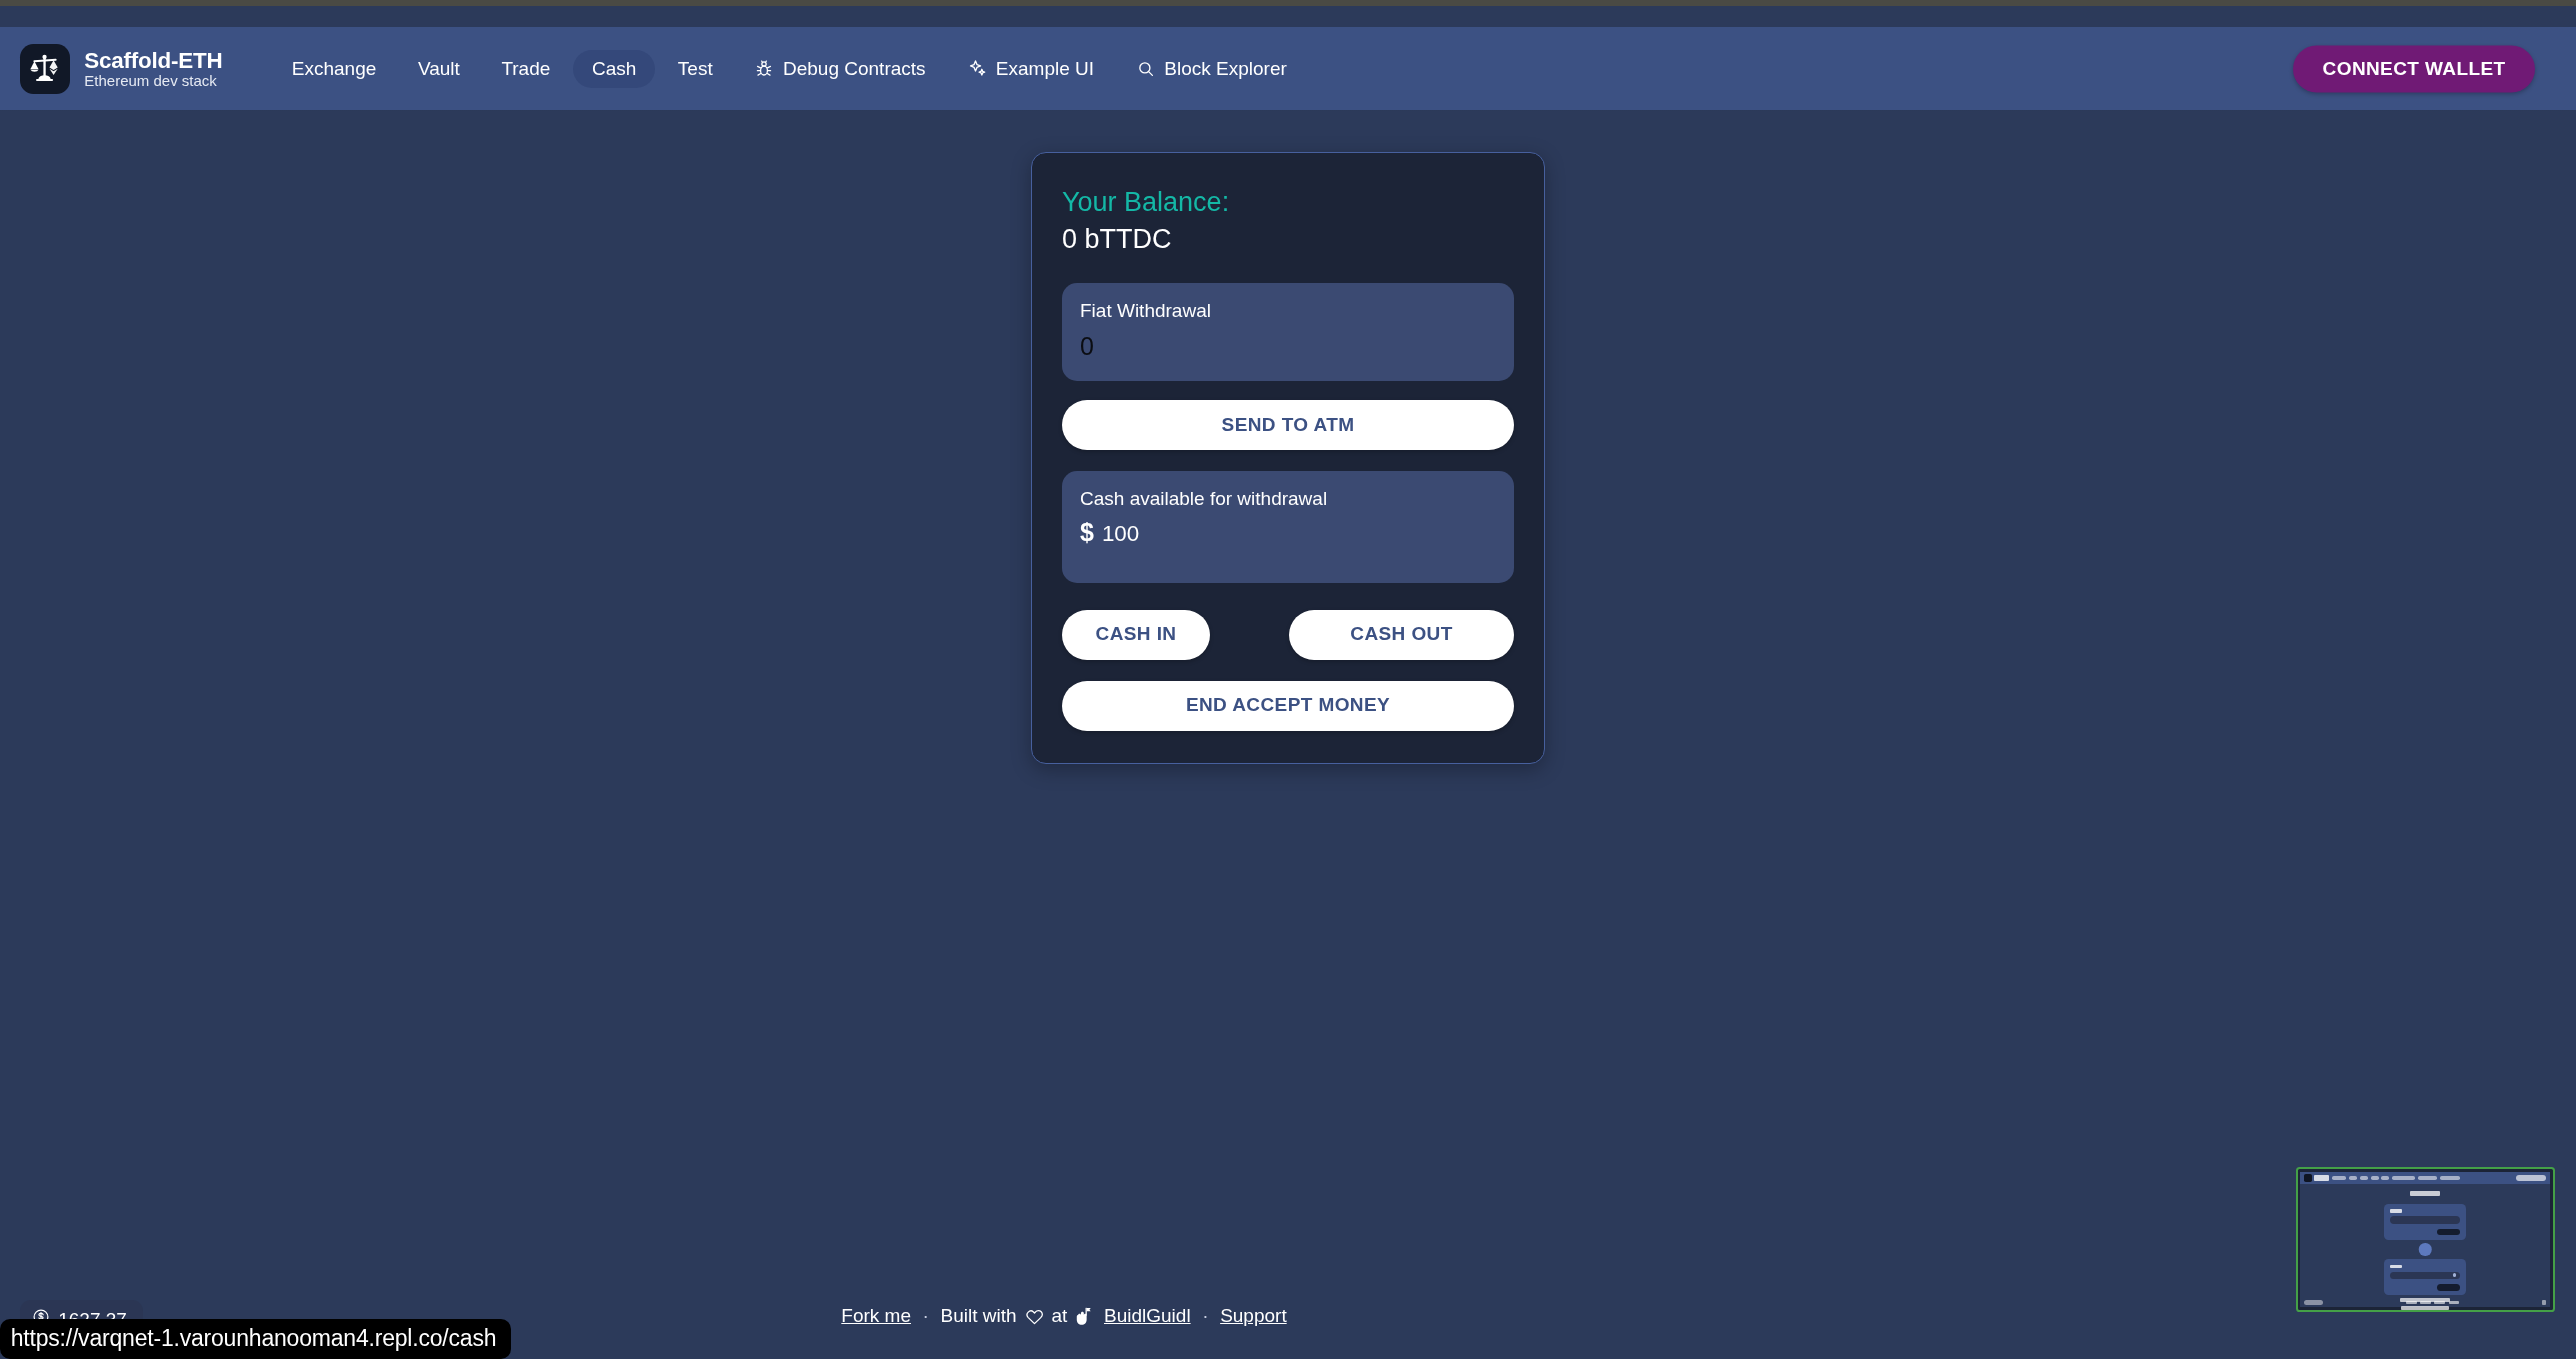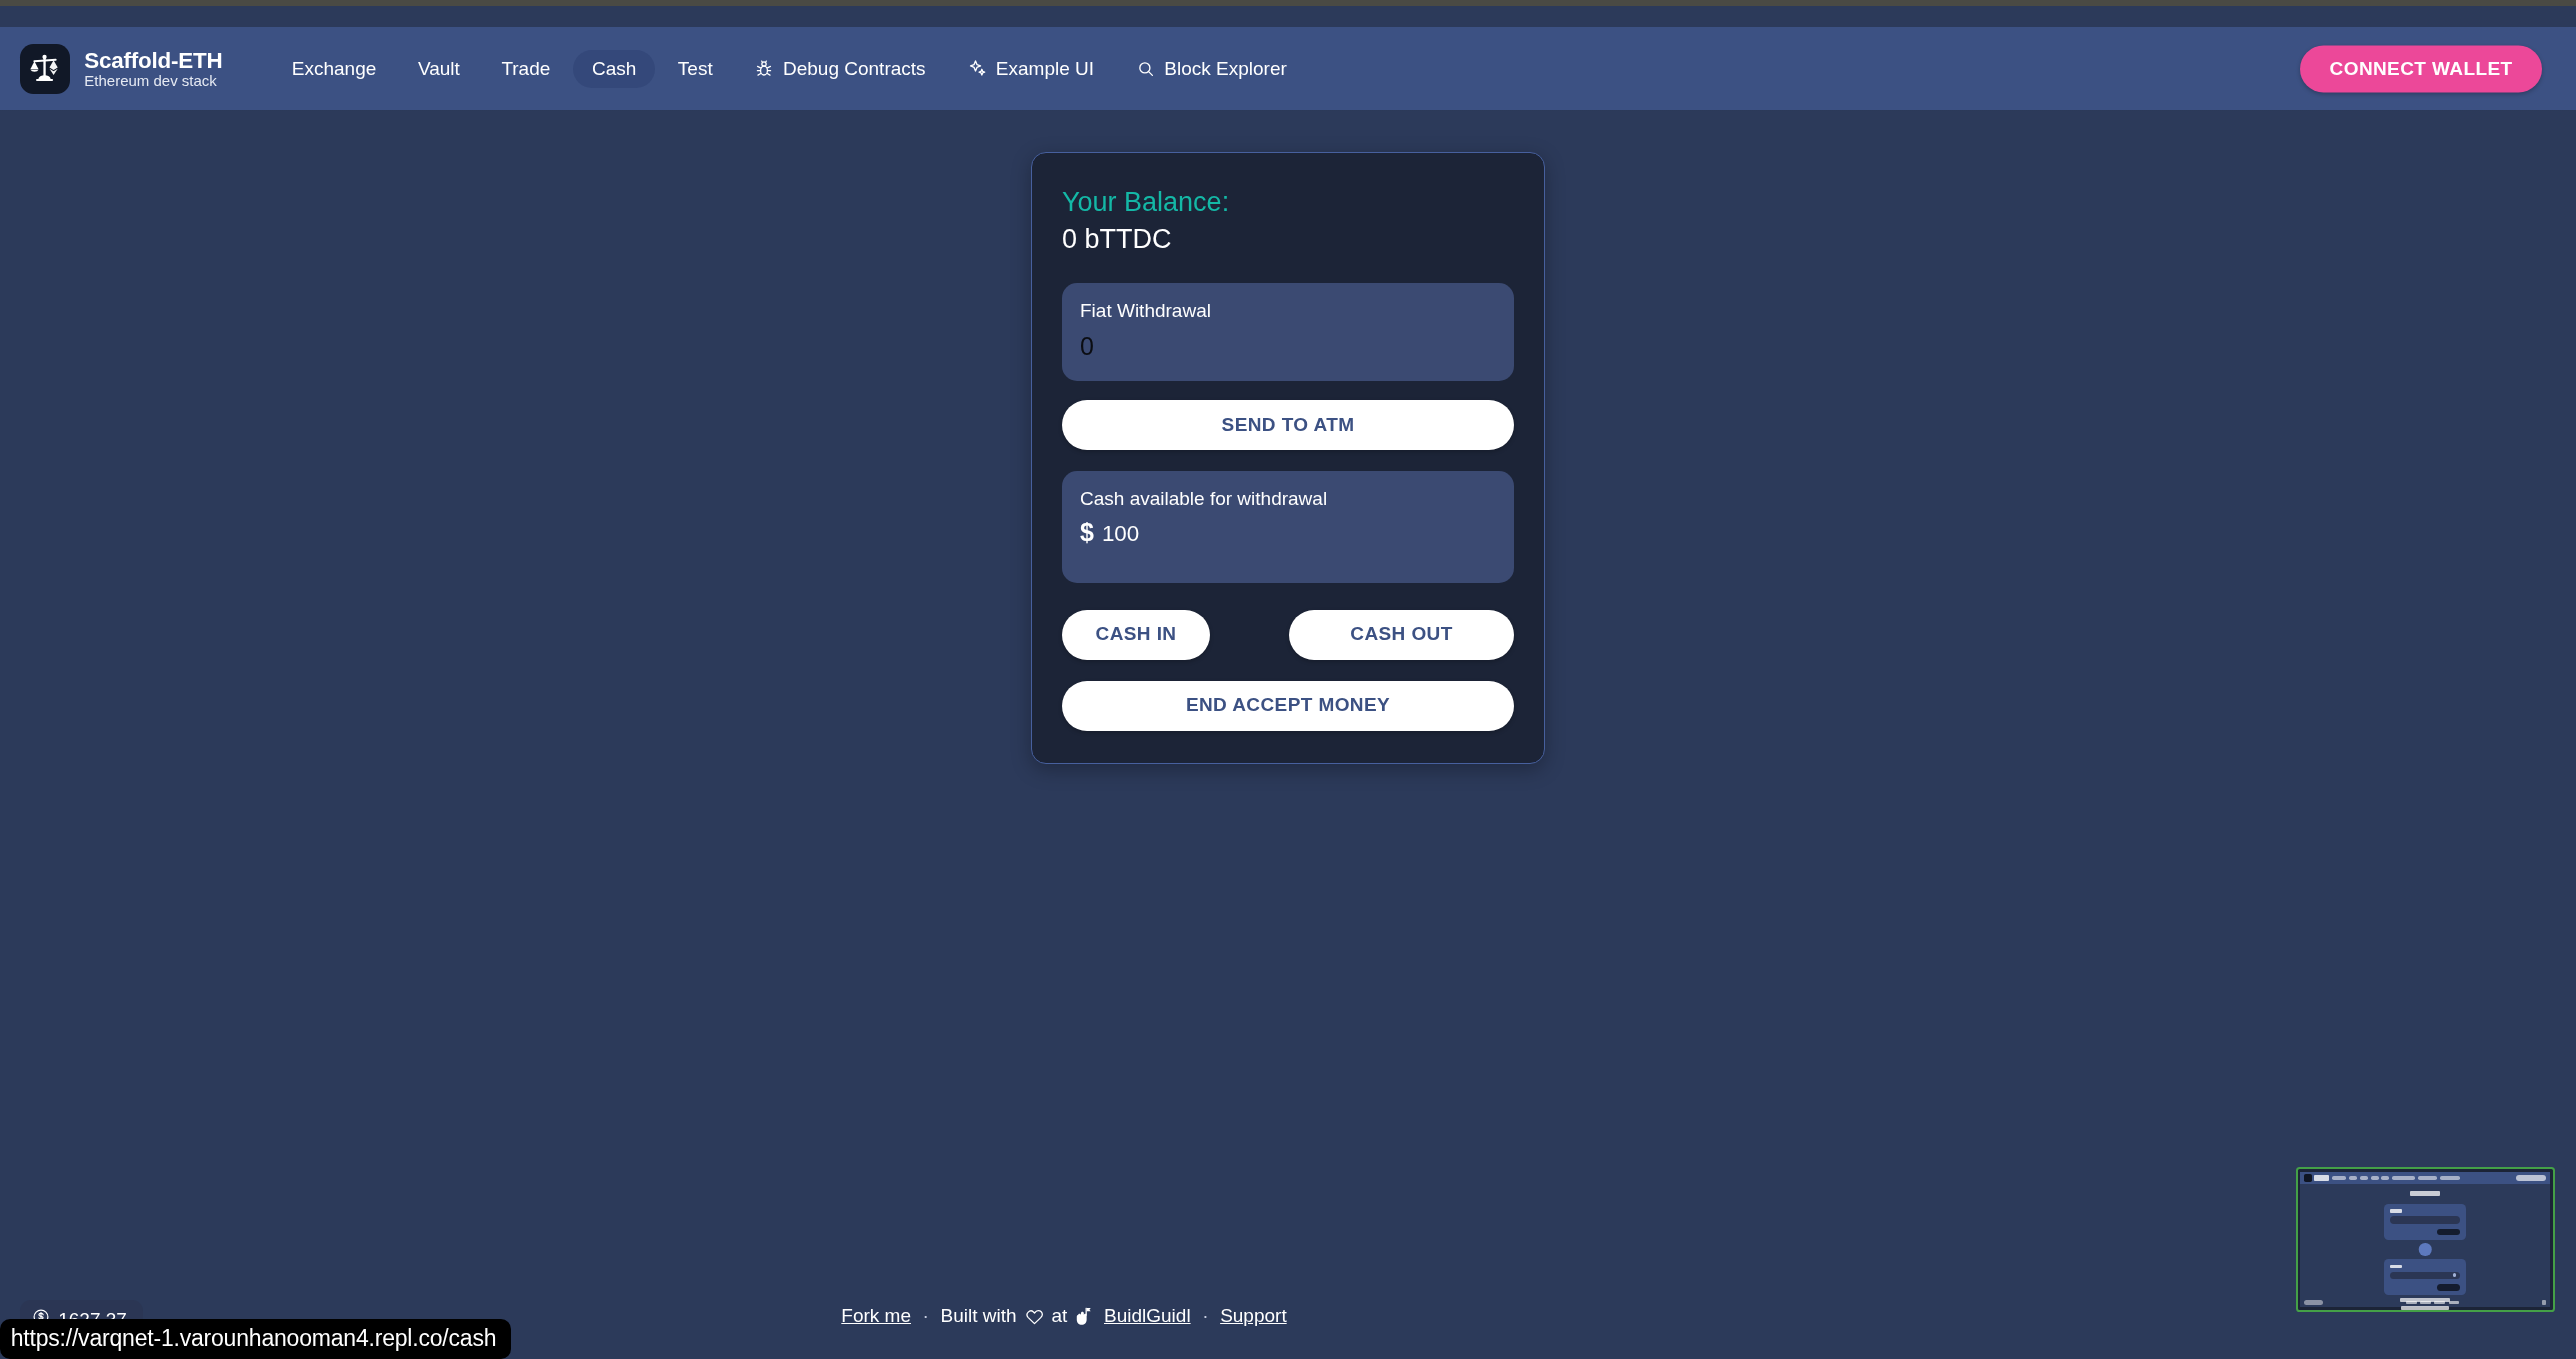--- a/index.html
+++ b/index.html
@@ -91,24 +91,24 @@
   .nav-icon {
     display: inline-flex;
     align-items: center;
     justify-content: center;
     width: 19.7px; height: 19.7px;
     flex: none;
   }
 
   .connect-wallet {
     position: absolute;
-    right: 34px;
+    right: 41px;
     top: 50%;
     transform: translateY(-50%);
-    background: #ec4899;
+    background: #701a75;
     color: #ffffff;
     font-size: 19px;
     font-weight: bold;
     letter-spacing: 0.4px;
     padding: 12.5px 29.5px;
     border: none;
     border-radius: 894px;
     cursor: pointer;
     font-family: "Liberation Sans", sans-serif;
     box-shadow: 0 1.8px 4.5px rgba(0,0,0,0.25);

